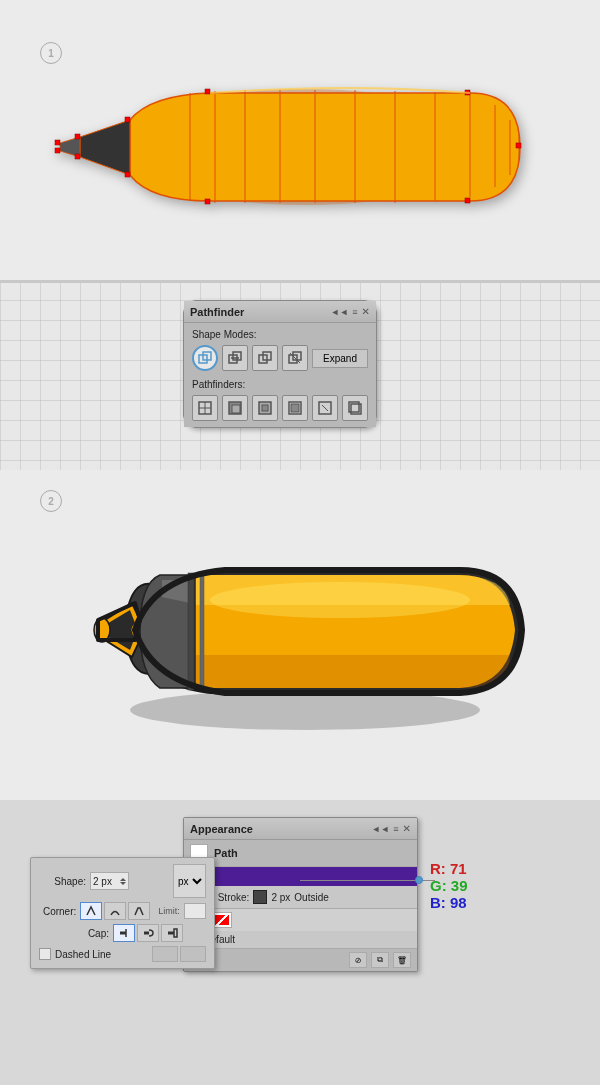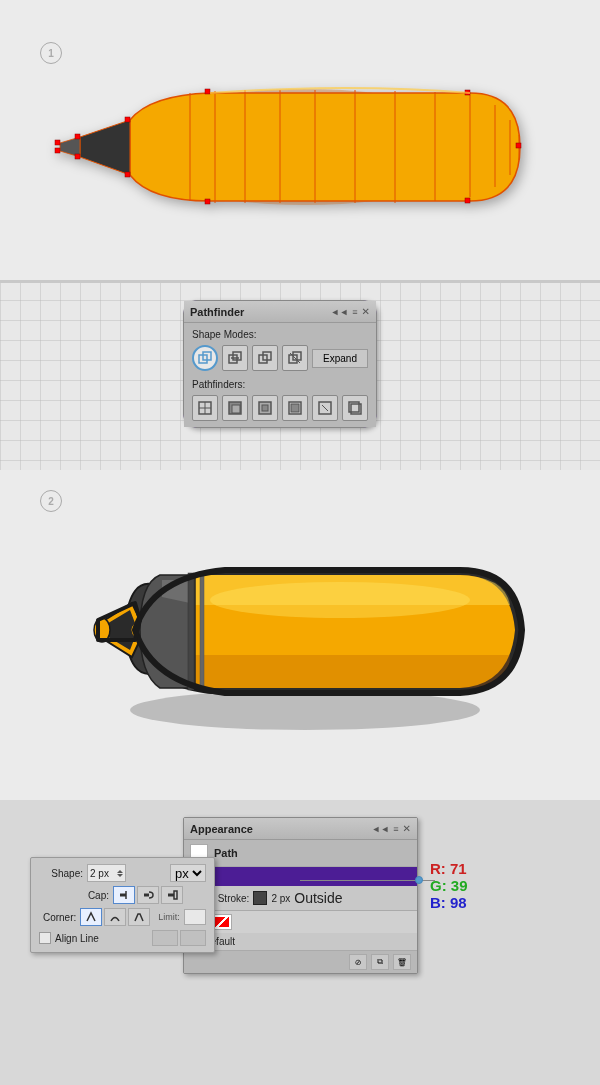--- a/index.html
+++ b/index.html
@@ -630,21 +630,21 @@
       <div class="path-icon"></div>
       <span style="font-size:11px; font-weight:bold; color:#222;">Path</span>
     </div>
 
     <div class="app-stroke-row">
       <span class="eye-icon">👁</span>
       <div class="triangle-icon"></div>
       <span style="font-size:10px; color:#222;">Stroke:</span>
       <div class="stroke-swatch"></div>
       <span style="font-size:10px; color:#222;">2 px</span>
-      <span style="font-size:14px; color:#222;text-align:center;">Outside</span>
+      <span style="font-size:10px; color:#222;text-align:center;">Outside</span>
     </div>
 
     <div class="app-stroke-details" style="display:flex; align-items:center; gap:4px; padding: 3px 6px 3px 28px; background:#d0d0d0;">
       <div class="stroke-detail-swatch"></div>
     </div>
 
     <div class="app-opacity-row">
       <span style="font-size:10px; color:#222;">ty: Default</span>
     </div>
 
@@ -660,23 +660,46 @@
 
   <div class="stroke-row">
     <span class="stroke-label">Shape:</span>
     <div class="stroke-value-box">
       <span style="font-size:10px; color:#222; min-width:25px;">2 px</span>
       <div class="stroke-spinner">
         <div class="spin-arrow spin-up"></div>
         <div class="spin-arrow spin-down"></div>
       </div>
     </div>
-    <select style="height:18px; font-size:13px; background:#d8d8d8; border:1px solid #aaa;margin-left:40px;">
+    <select style="height:34px; font-size:10px; background:#d8d8d8; border:1px solid #aaa;margin-left:40px;">
       <option>px</option>
     </select>
+  </div>
+
+  <div class="stroke-row">
+    <span class="stroke-label">Corner:</span>
+    <div class="corner-btns">
+      <div class="style-btn active">
+        <svg width="12" height="12" viewBox="0 0 12 12">
+            <polyline points="2,10 6,2 10,10" fill="none" stroke="#333" stroke-width="1.5"></polyline>
+          </svg>
+      </div>
+      <div class="style-btn">
+        <svg width="12" height="12" viewBox="0 0 12 12">
+            <path d="M2,10 Q6,3 10,10" fill="none" stroke="#333" stroke-width="1.5"></path>
+          </svg>
+      </div>
+      <div class="style-btn">
+        <svg width="12" height="12" viewBox="0 0 12 12">
+            <polyline points="2,10 5,3 7,3 10,10" fill="none" stroke="#333" stroke-width="1.5"></polyline>
+          </svg>
+      </div>
+    </div>
+    <span style="font-size:9px; color:#555; margin-left:4px;">Limit:</span>
+    <div class="limit-input"></div>
   </div>
 
   <div class="stroke-row">
     <span class="stroke-label">Cap:</span>
     <div class="cap-btns">
       <div class="style-btn active">
         <svg width="12" height="12" viewBox="0 0 12 12">
             <line x1="2" y1="6" x2="8" y2="6" stroke="#333" stroke-width="3"></line>
             <line x1="8" y1="2" x2="8" y2="10" stroke="#333" stroke-width="1.5"></line>
           </svg>
@@ -689,47 +712,24 @@
       </div>
       <div class="style-btn">
         <svg width="12" height="12" viewBox="0 0 12 12">
             <line x1="2" y1="6" x2="8" y2="6" stroke="#333" stroke-width="3"></line>
             <rect x="8" y="2" width="3" height="8" fill="none" stroke="#333" stroke-width="1.5"></rect>
           </svg>
       </div>
     </div>
   </div>
 
-  <div class="stroke-row">
-    <span class="stroke-label">Corner:</span>
-    <div class="corner-btns">
-      <div class="style-btn active">
-        <svg width="12" height="12" viewBox="0 0 12 12">
-            <polyline points="2,10 6,2 10,10" fill="none" stroke="#333" stroke-width="1.5"></polyline>
-          </svg>
-      </div>
-      <div class="style-btn">
-        <svg width="12" height="12" viewBox="0 0 12 12">
-            <path d="M2,10 Q6,3 10,10" fill="none" stroke="#333" stroke-width="1.5"></path>
-          </svg>
-      </div>
-      <div class="style-btn">
-        <svg width="12" height="12" viewBox="0 0 12 12">
-            <polyline points="2,10 5,3 7,3 10,10" fill="none" stroke="#333" stroke-width="1.5"></polyline>
-          </svg>
-      </div>
-    </div>
-    <span style="font-size:9px; color:#555; margin-left:4px;">Limit:</span>
-    <div class="limit-input"></div>
-  </div>
-
 
   <div class="dashed-line-row">
     <div class="checkbox"></div>
-    <span style="font-size:10px; color:#222;">Align Line</span>
+    <span style="font-size:10px; color:#222;">Dashed Line</span>
     <div class="dashed-controls" style="margin-left:auto;">
       <div class="dash-input"></div>
       <div class="dash-input"></div>
     </div>
   </div>
 </div>
 
 <div class="rgb-values">
   <div class="rgb-r">R: 71</div>
   <div class="rgb-g">G: 39</div>

